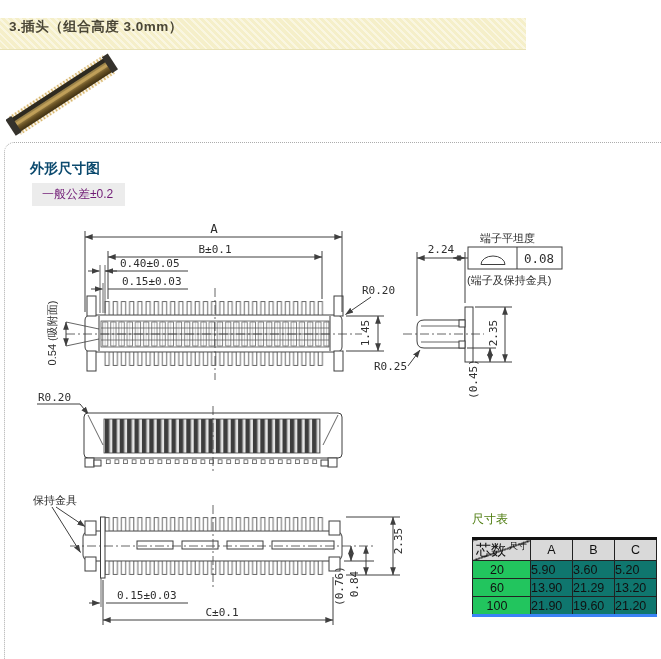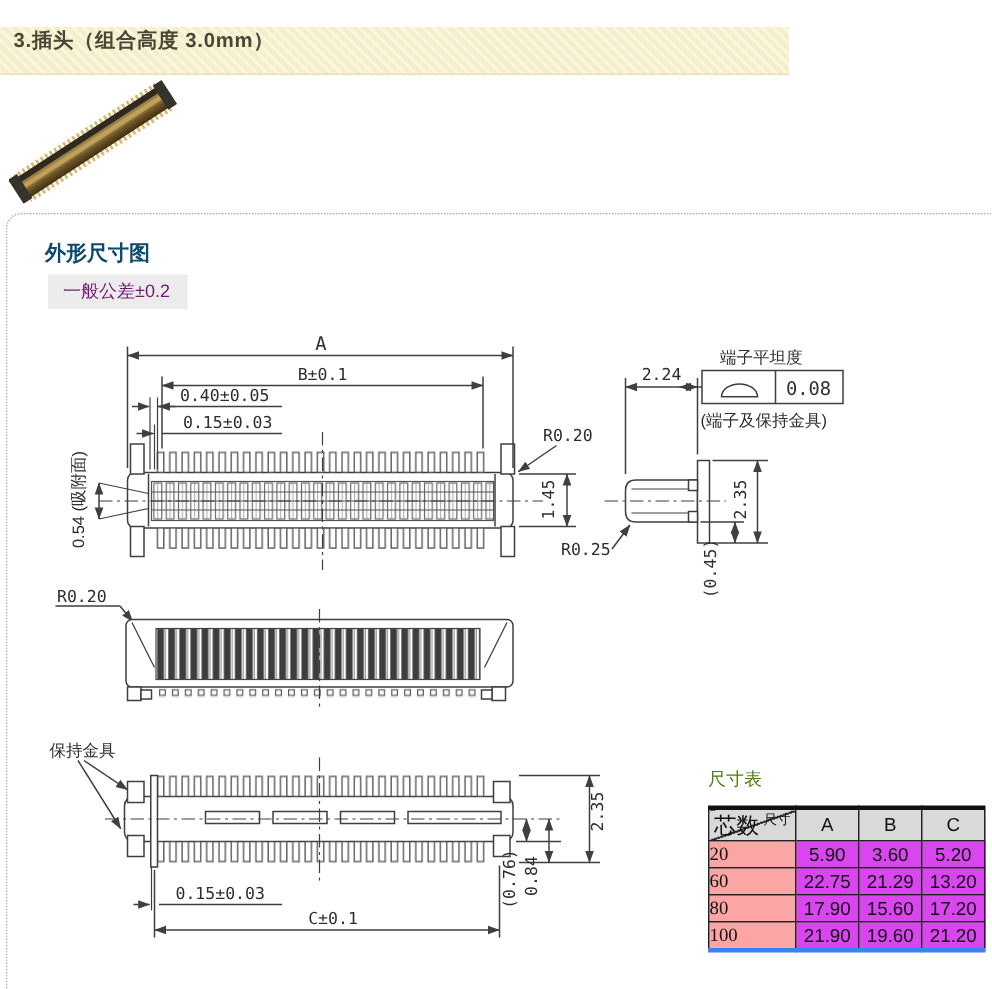--- a/index.html
+++ b/index.html
@@ -27,22 +27,22 @@
   .table-wrap{position:absolute;left:472px;top:511px;}
   .table-title{font-size:12px;color:#4d7c0f;margin-bottom:9px;}
   table.dim-table{border-collapse:collapse;border-top:3px solid #111;border-bottom:3px solid #3b82f6;
     font-size:12.5px;color:#111;}
   .dim-table th,.dim-table td{border:1px solid #222;padding:0;height:17px;}
   .dim-table th{background:#d9d9d9;font-weight:normal;width:41px;height:20px;}
   .dim-table th.corner{width:57px;position:relative;
     background:linear-gradient(to bottom right,transparent calc(50% - .7px),#222 calc(50% - .7px),#222 calc(50% + .7px),transparent calc(50% + .7px)),#d9d9d9;}
   .corner .c-tr{position:absolute;top:0;right:3px;font-size:9px;}
   .corner .c-bl{position:absolute;bottom:0;left:3px;font-size:15px;}
-  .dim-table td{text-align:center;background:#d946ef;width:41px;}
-  .dim-table td.rowhead{background:#fca5a5;text-align:left;padding-right:9px;width:48px;font-family:Liberation Serif, serif;}
+  .dim-table td{background:#0f766e;width:41px;}
+  .dim-table td.rowhead{background:#22c55e;text-align:center;padding-right:9px;width:48px;}
 </style>
 </head>
 <body>
 
 <div class="page">
 
   <div class="header-bar">
     <span class="t">3.插头（组合高度 3.0mm）</span>
   </div>
 
@@ -272,29 +272,23 @@
         <th>C</th>
       </tr>
       <tr>
         <td class="rowhead">20</td>
         <td>5.90</td>
         <td>3.60</td>
         <td>5.20</td>
       </tr>
       <tr>
         <td class="rowhead">60</td>
-        <td>22.75</td>
+        <td>13.90</td>
         <td>21.29</td>
         <td>13.20</td>
-      </tr>
-      <tr>
-        <td class="rowhead">80</td>
-        <td>17.90</td>
-        <td>15.60</td>
-        <td>17.20</td>
       </tr>
       <tr>
         <td class="rowhead">100</td>
         <td>21.90</td>
         <td>19.60</td>
         <td>21.20</td>
       </tr>
     </tbody>
       </table>
   </div>

